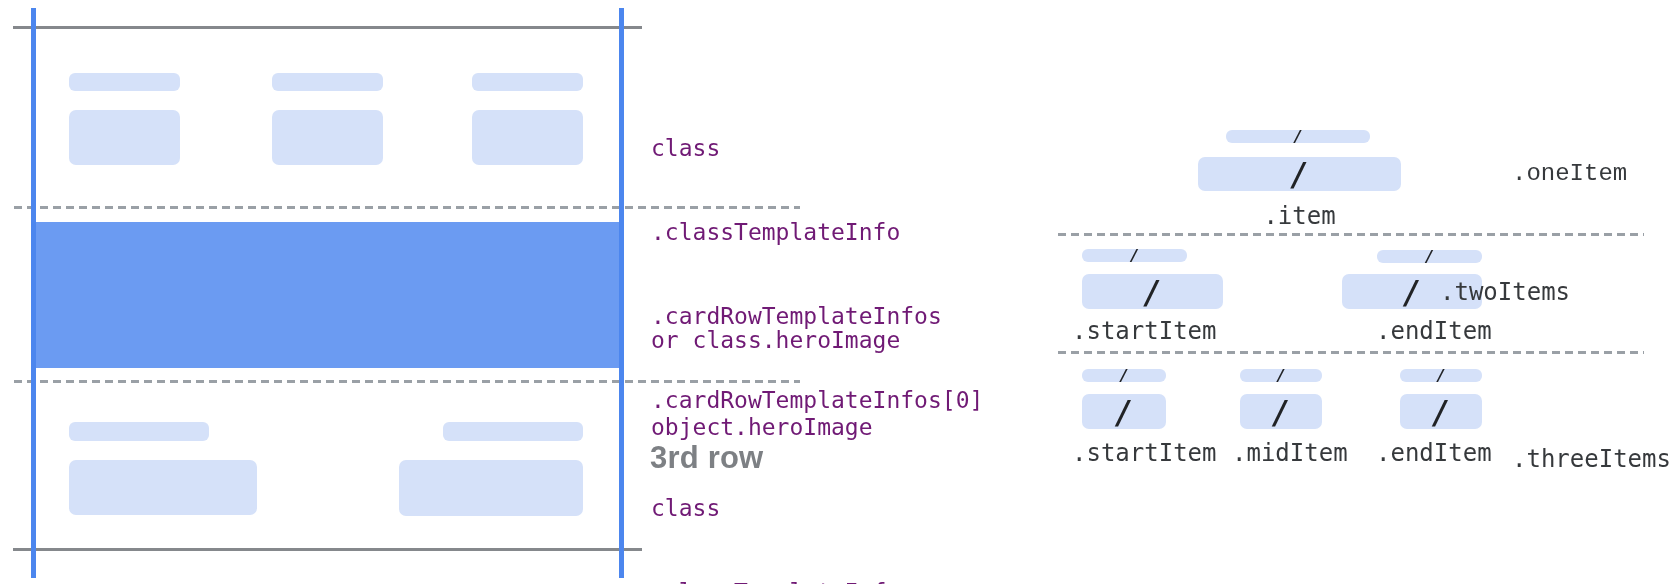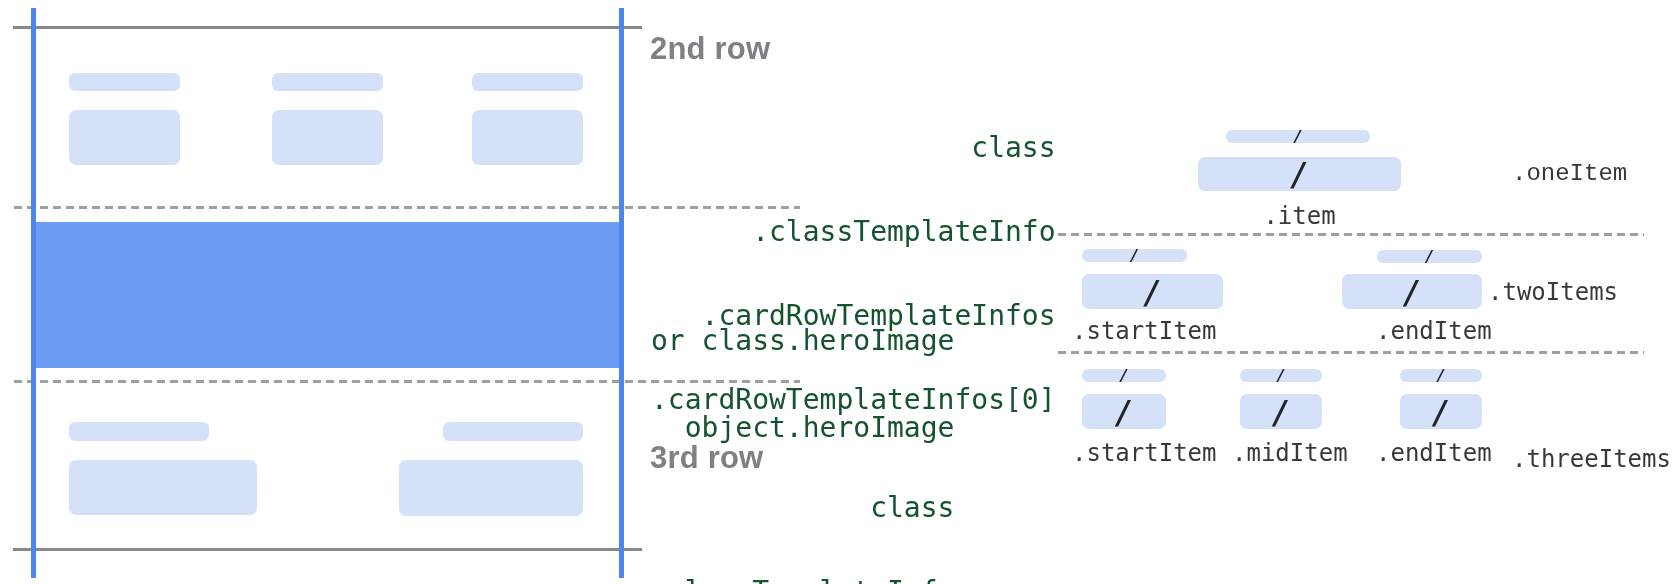--- a/index.html
+++ b/index.html
@@ -12,21 +12,21 @@
   .hline{height:3px;background:#85888c;}
   .dashline{height:3px;
     background:repeating-linear-gradient(to right,#9aa0a6 0 8px,transparent 8px 13px);}
   .bar{background:#d5e1f9;border-radius:7px;}
   .bar.sm{border-radius:6px;}
   .hero{background:#6b9bf2;}
 
   
   .rowtitle{font-size:31px;font-weight:700;color:#7d8084;letter-spacing:.2px;}
   .code{font-family:"DejaVu Sans Mono","Liberation Mono",monospace;
-        font-size:28px;line-height:28px;color:#14532d;white-space:pre;text-align:right;}
+        font-size:23px;line-height:28px;color:#701a75;white-space:pre;}
   .code2{font-family:"DejaVu Sans Mono","Liberation Mono",monospace;
          font-size:24px;line-height:26px;color:#36393c;white-space:pre;}
 
   
   .slashbar{display:flex;align-items:center;justify-content:center;overflow:visible;}
   .slash-sm{font-family:"DejaVu Sans Mono","Liberation Mono",monospace;
             font-style:italic;font-weight:700;font-size:16px;line-height:13px;color:#212326;}
   .slash-lg{font-family:"DejaVu Sans Mono","Liberation Mono",monospace;
             font-style:italic;font-weight:700;font-size:31px;line-height:34px;color:#212326;}
   .center{text-align:center;}
@@ -50,21 +50,20 @@
   <div class="abs bar sm" style="left:443px;top:422px;width:140px;height:19px;"></div>
   <div class="abs bar" style="left:399px;top:460px;width:184px;height:56px;"></div>
 
   <div class="abs hline" style="left:13px;top:26px;width:629px;"></div>
   <div class="abs hline" style="left:13px;top:548px;width:629px;"></div>
   <div class="abs dashline" style="left:14px;top:206px;width:786px;"></div>
   <div class="abs dashline" style="left:14px;top:380px;width:786px;"></div>
   <div class="abs vline" style="left:31px;top:8px;height:570px;"></div>
   <div class="abs vline" style="left:619px;top:8px;height:570px;"></div>
 
-  <div class="abs rowtitle" style="left:650px;top:31px;">2nd row</div>
 
   <div class="abs code" style="left:651px;top:78px;">
     <div>class</div>
     <div>.classTemplateInfo</div>
     <div>.cardRowTemplateInfos</div>
     <div>.cardRowTemplateInfos[0]</div>
   </div>
 
   <div class="abs code" style="left:651px;top:268px;line-height:29px;">
     <div>or class.heroImage</div>
@@ -98,21 +97,21 @@
     <span class="slash-lg">/</span>
   </div>
   <div class="abs bar sm slashbar" style="left:1377px;top:250px;width:105px;height:13px;">
     <span class="slash-sm">/</span>
   </div>
   <div class="abs bar slashbar" style="left:1342px;top:274px;width:140px;height:35px;">
     <span class="slash-lg">/</span>
   </div>
   <div class="abs code2" style="left:1072px;top:318px;">.startItem</div>
   <div class="abs code2" style="left:1376px;top:318px;">.endItem</div>
-  <div class="abs code2" style="left:1488px;top:279px;">.twoItems</div>
+  <div class="abs code2" style="left:1440px;top:279px;">.twoItems</div>
 
   <div class="abs dashline" style="left:1058px;top:351px;width:586px;"></div>
 
   <div class="abs bar sm slashbar" style="left:1082px;top:369px;width:84px;height:13px;">
     <span class="slash-sm">/</span>
   </div>
   <div class="abs bar slashbar" style="left:1082px;top:394px;width:84px;height:35px;">
     <span class="slash-lg">/</span>
   </div>
   <div class="abs bar sm slashbar" style="left:1240px;top:369px;width:82px;height:13px;">

